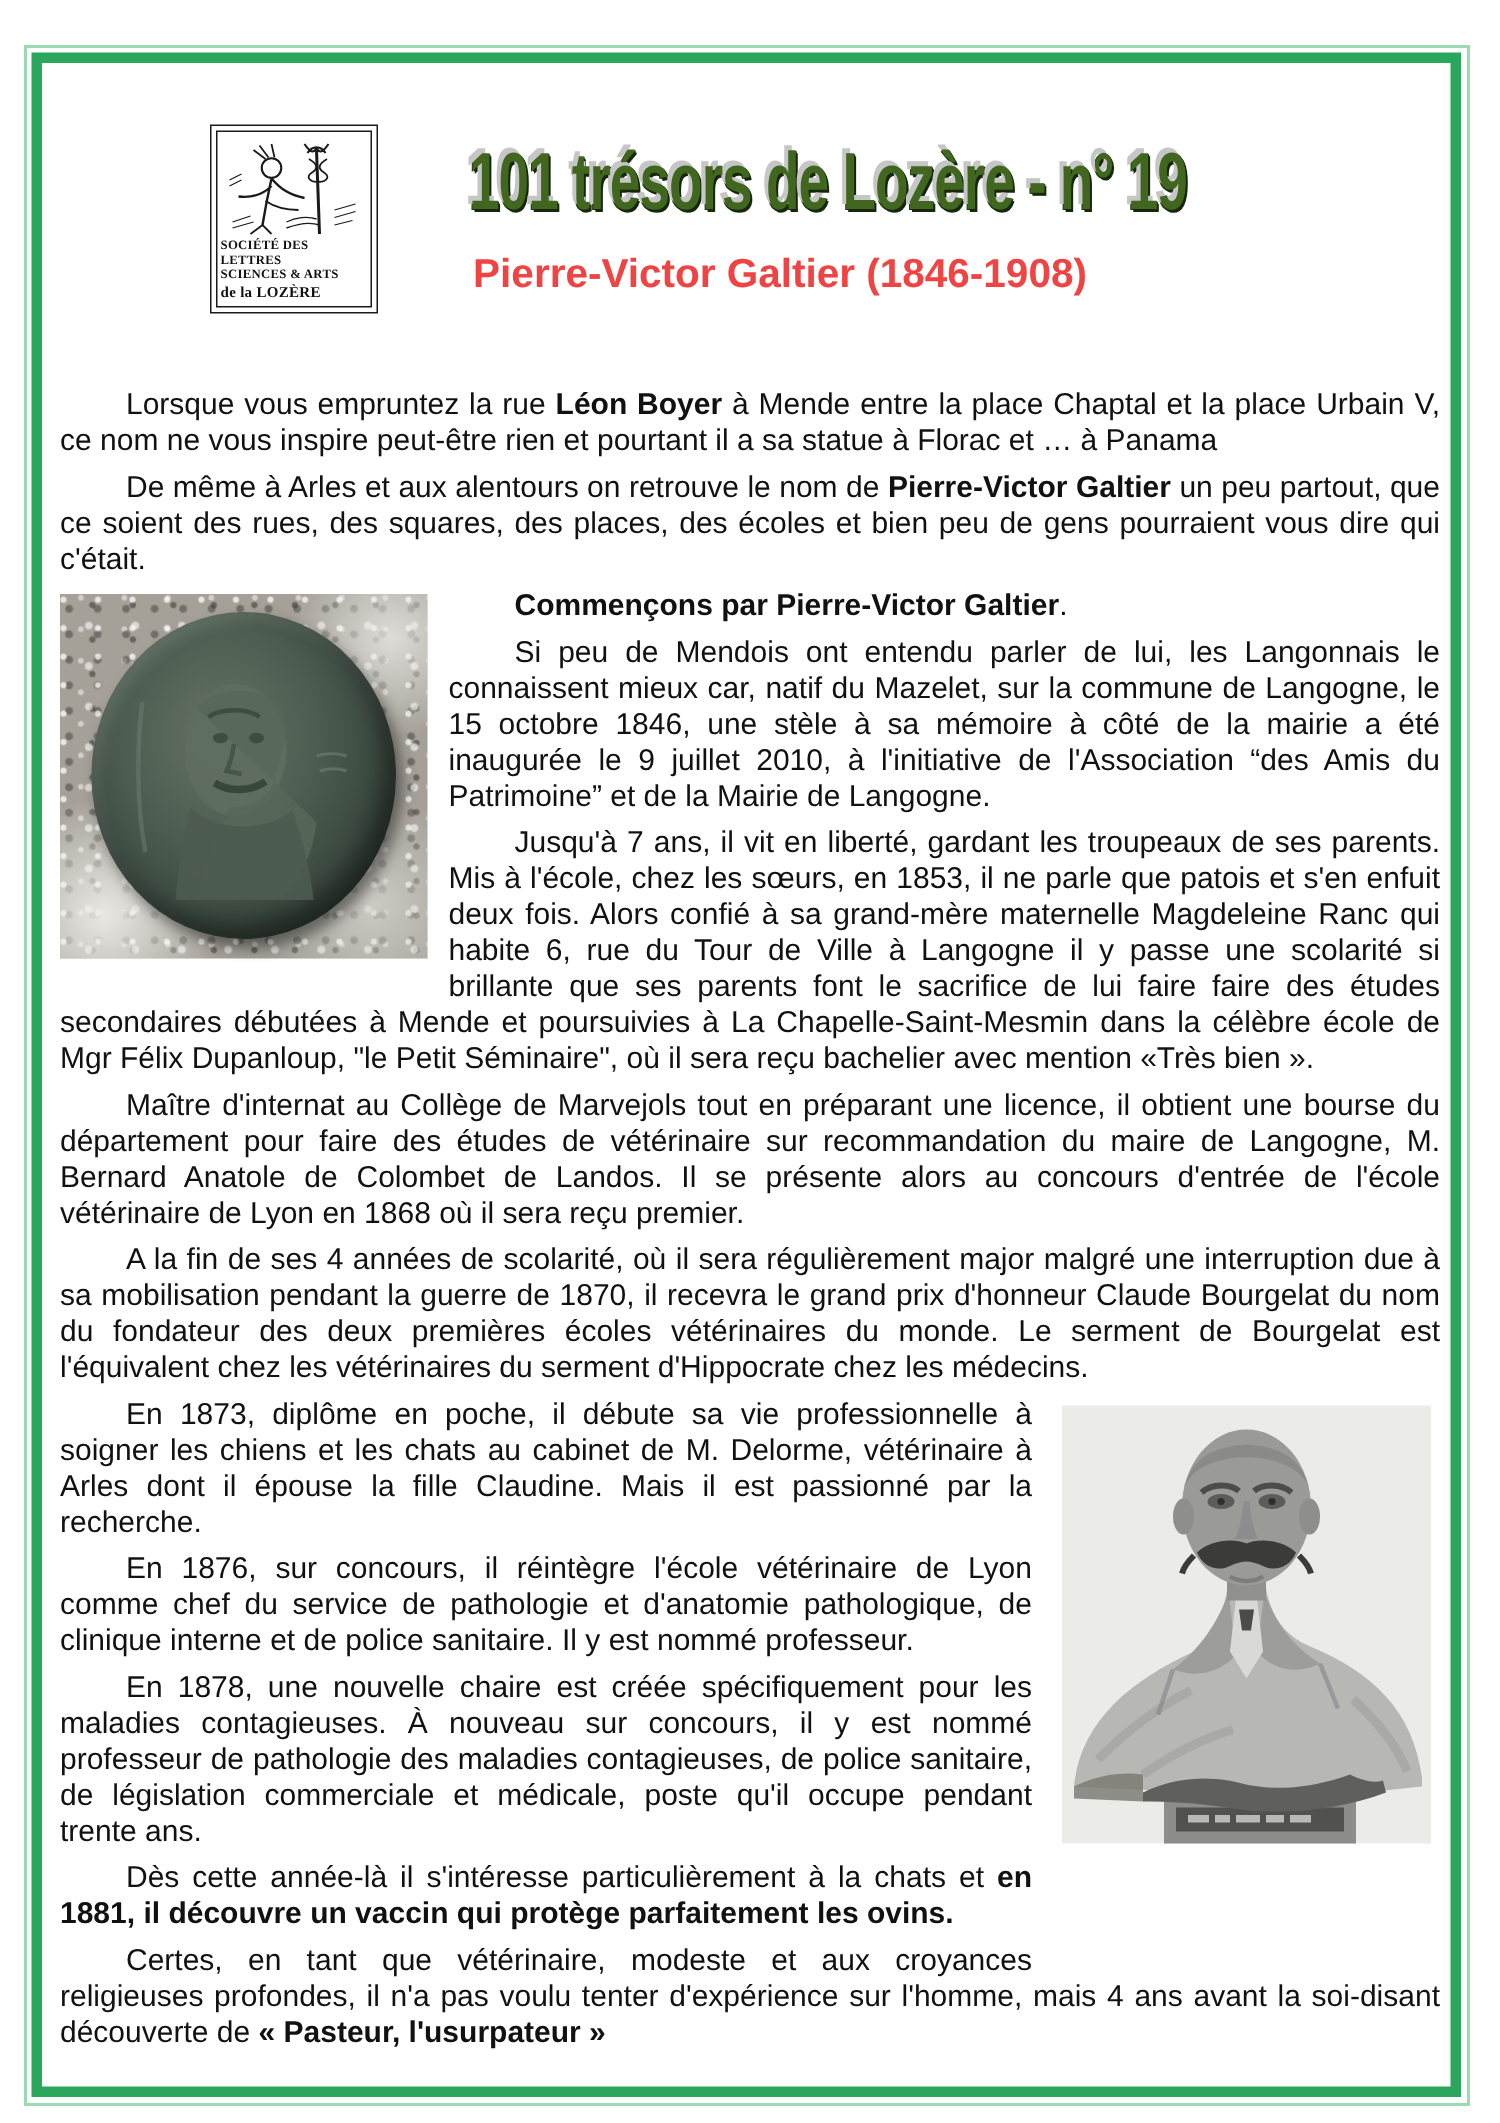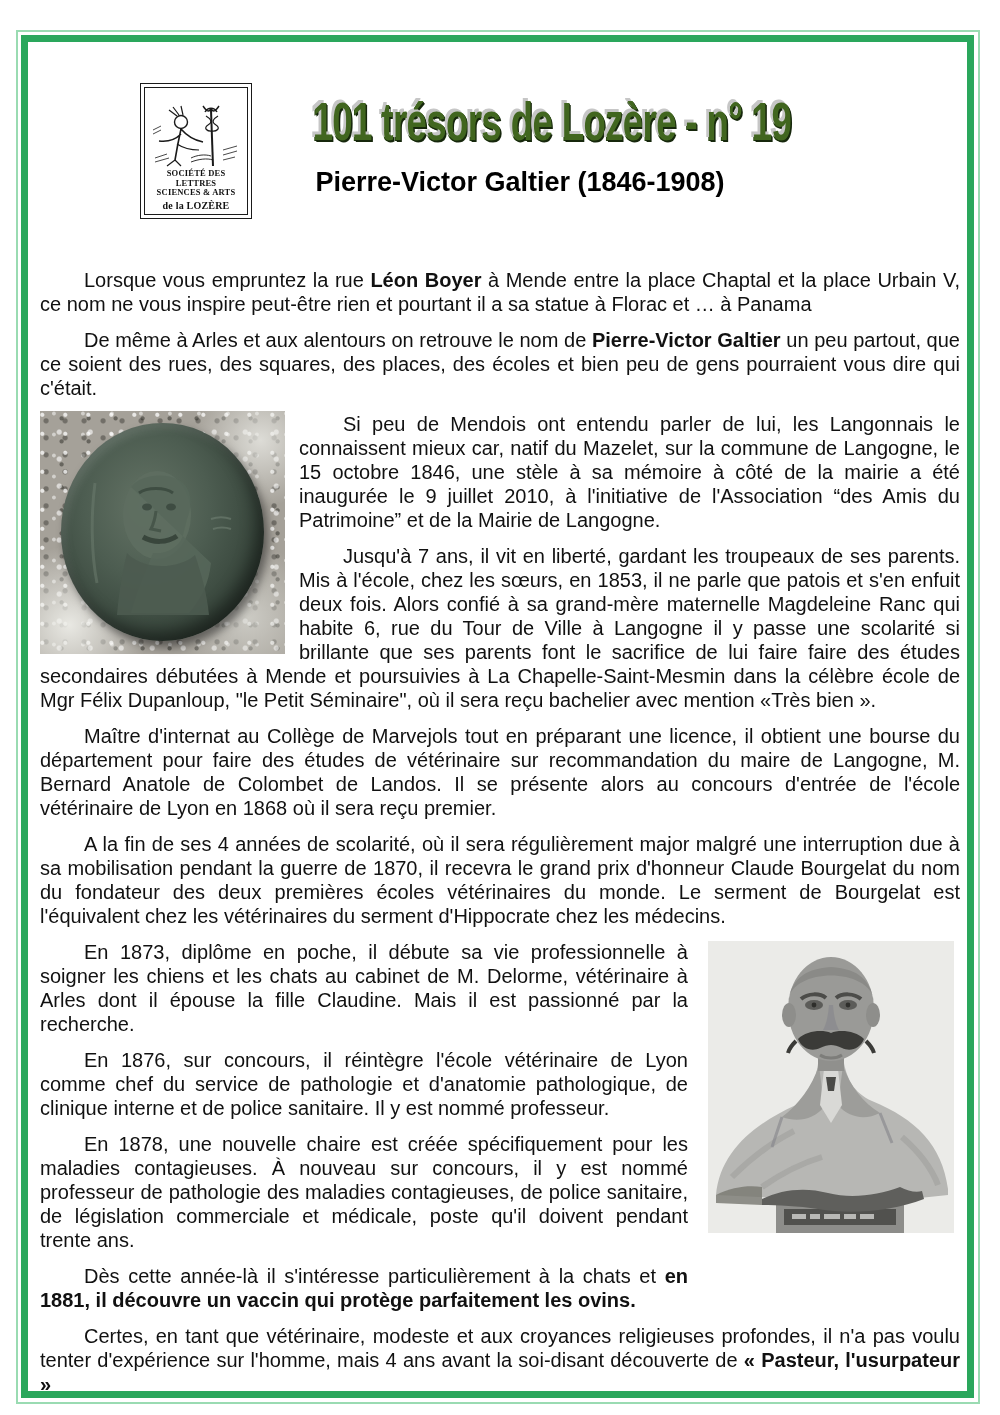--- a/index.html
+++ b/index.html
@@ -19,21 +19,21 @@
     border:7px solid #2aa75c;pointer-events:none;
   }
   
   .content{position:absolute;left:40px;top:43px;width:920px;}
   header{position:relative;height:213px;}
   
   .logo{
     position:absolute;top:40px;left:100px;width:112px;
     border:1px solid #1a1a1a;padding:3px;background:#fff;box-sizing:border-box;
   }
-  .logo-box{border:1px solid #1a1a1a;padding:12px 2px 4px;text-align:center;}
+  .logo-box{border:1px solid #1a1a1a;padding:2px 2px 4px;text-align:left;}
   .logo-box svg{display:block;margin:0 auto;}
   .logo-text{
     font-family:"Liberation Serif", serif;
     font-weight:bold;font-size:8.5px;line-height:9.5px;letter-spacing:.2px;
     color:#111;margin-top:1px;
   }
   .logo-sub{
     font-family:"Liberation Serif", serif;
     font-size:10px;font-weight:bold;margin-top:3px;color:#111;
   }
@@ -43,25 +43,25 @@
     white-space:nowrap;
   }
   .title-inner{
     display:inline-block;transform:scaleX(.68);transform-origin:center;
     font-size:54px;font-weight:bold;letter-spacing:-1px;
     color:#41661f;
     text-shadow:-4px -3px 0 #c6c6c6, 2px 2px 0 #16270c, 1px 1px 0 #16270c, -1px 1px 0 #24400f;
   }
   .subtitle{
     margin-top:14px;text-align:center;padding-left:40px;
-    font-weight:bold;font-size:27px;line-height:32px;color:#000000;
+    font-weight:bold;font-size:27px;line-height:32px;color:#ef4444;
   }
   
   article{font-size:20px;line-height:24px;text-align:justify;}
-  article p{margin:12px 0 7px;text-indent:44px;}
+  article p{margin:2px 0 7px;text-indent:44px;}
   article b{font-weight:bold;}
   
   .medallion{
     float:left;width:245px;height:243px;margin:4px 14px 8px 0;position:relative;
   }
   .granite{
     position:absolute;inset:0;background-color:#a5a199;
     background-image:
       radial-gradient(ellipse at 12% 88%, rgba(240,240,235,.9) 0%, rgba(240,240,235,0) 26%),
       radial-gradient(ellipse at 90% 12%, rgba(235,235,230,.8) 0%, rgba(235,235,230,0) 22%),
@@ -146,20 +146,21 @@
           <ellipse cx="86" cy="84" rx="5" ry="3.5" fill="#3a483e" opacity="0.85"></ellipse>
           <ellipse cx="110" cy="84" rx="5" ry="3.5" fill="#3a483e" opacity="0.85"></ellipse>
           <path d="M95,88 C94,96 92,102 90,106 L100,108" stroke="#415045" stroke-width="3" fill="none" opacity="0.8"></path>
           <path d="M82,114 C92,120 106,120 116,113" stroke="#333f36" stroke-width="5" fill="none" opacity="0.85"></path>
           <path d="M150,96 C156,94 164,94 170,96 M152,106 C158,104 164,104 170,106" stroke="#6b7a6d" stroke-width="2" fill="none" opacity="0.7"></path>
           <path d="M34,60 C30,90 30,130 36,160" stroke="#6e7d70" stroke-width="3" fill="none" opacity="0.5"></path>
         </svg>
       </div>
     </figure>
 
+    <p><b>Commençons par Pierre-Victor Galtier</b><span>.</span></p>
     <p><span>Si peu de Mendois ont entendu parler de lui, les Langonnais le connaissent mieux car, natif du Mazelet, sur la commune de Langogne, le 15 octobre 1846, une stèle à sa mémoire à côté de la mairie a été inaugurée le 9 juillet 2010, à l'initiative de l'Association “des Amis du Patrimoine” et de la Mairie de Langogne.</span></p>
     <p><span>Jusqu'à 7 ans, il vit en liberté, gardant les troupeaux de ses parents. Mis à l'école, chez les sœurs, en 1853, il ne parle que patois et s'en enfuit deux fois. Alors confié à sa grand-mère maternelle Magdeleine Ranc qui habite 6, rue du Tour de Ville à Langogne il y passe une scolarité si brillante que ses parents font le sacrifice de lui faire faire des études secondaires débutées à Mende et poursuivies à La Chapelle-Saint-Mesmin dans la célèbre école de Mgr Félix Dupanloup, "le Petit Séminaire", où il sera reçu bachelier avec mention «Très bien ».</span></p>
     <p><span>Maître d'internat au Collège de Marvejols tout en préparant une licence, il obtient une bourse du département pour faire des études de vétérinaire sur recommandation du maire de Langogne, M. Bernard Anatole de Colombet de Landos. Il se présente alors au concours d'entrée de l'école vétérinaire de Lyon en 1868 où il sera reçu premier.</span></p>
     <p><span>A la fin de ses 4 années de scolarité, où il sera régulièrement major malgré une interruption due à sa mobilisation pendant la guerre de 1870, il recevra le grand prix d'honneur Claude Bourgelat du nom du fondateur des deux premières écoles vétérinaires du monde. Le serment de Bourgelat est l'équivalent chez les vétérinaires du serment d'Hippocrate chez les médecins.</span></p>
 
     <figure class="bust">
       <svg width="258" height="302" viewBox="0 0 258 302">
         <rect x="6" y="4" width="246" height="292" fill="#ebebe8"></rect>
 
         <rect x="74" y="256" width="128" height="40" fill="#8d8d8a"></rect>
@@ -205,18 +206,18 @@
 
         <path d="M96,102 C104,94 120,92 129,96 C138,92 154,94 162,102 C158,112 148,115 140,111 C136,109 132,108 129,108 C126,108 122,109 118,111 C110,115 100,112 96,102 Z" fill="#3b3b38"></path>
         <path d="M94,104 C90,108 87,112 86,116 M164,104 C168,108 171,112 172,116" stroke="#3b3b38" stroke-width="4" fill="none"></path>
 
         <path d="M118,118 C124,122 134,122 140,118" stroke="#7d7d7a" stroke-width="3" fill="none"></path>
       </svg>
     </figure>
 
     <p><span>En 1873, diplôme en poche, il débute sa vie professionnelle à soigner les chiens et les chats au cabinet de M. Delorme, vétérinaire à Arles dont il épouse la fille Claudine. Mais il est passionné par la recherche.</span></p>
     <p><span>En 1876, sur concours, il réintègre l'école vétérinaire de Lyon comme chef du service de pathologie et d'anatomie pathologique, de clinique interne et de police sanitaire. Il y est nommé professeur.</span></p>
-    <p><span>En 1878, une nouvelle chaire est créée spécifiquement pour les maladies contagieuses. À nouveau sur concours, il y est nommé  professeur de pathologie des maladies contagieuses, de police sanitaire, de législation commerciale et médicale, poste qu'il doivent pendant trente ans.</span></p>
+    <p><span>En 1878, une nouvelle chaire est créée spécifiquement pour les maladies contagieuses. À nouveau sur concours, il y est nommé  professeur de pathologie des maladies contagieuses, de police sanitaire, de législation commerciale et médicale, poste qu'il occupe pendant trente ans.</span></p>
     <p><span>Dès cette année-là il s'intéresse particulièrement à la chats et </span><b>en 1881, il découvre un vaccin qui protège parfaitement les ovins.</b></p>
     <p><span>Certes, en tant que vétérinaire, modeste et aux croyances religieuses profondes, il n'a pas voulu tenter d'expérience sur l'homme, mais 4 ans avant la soi-disant découverte de </span><b>« Pasteur, l'usurpateur »</b></p>
   </article>
 
 </div>
 
 </body></html>

